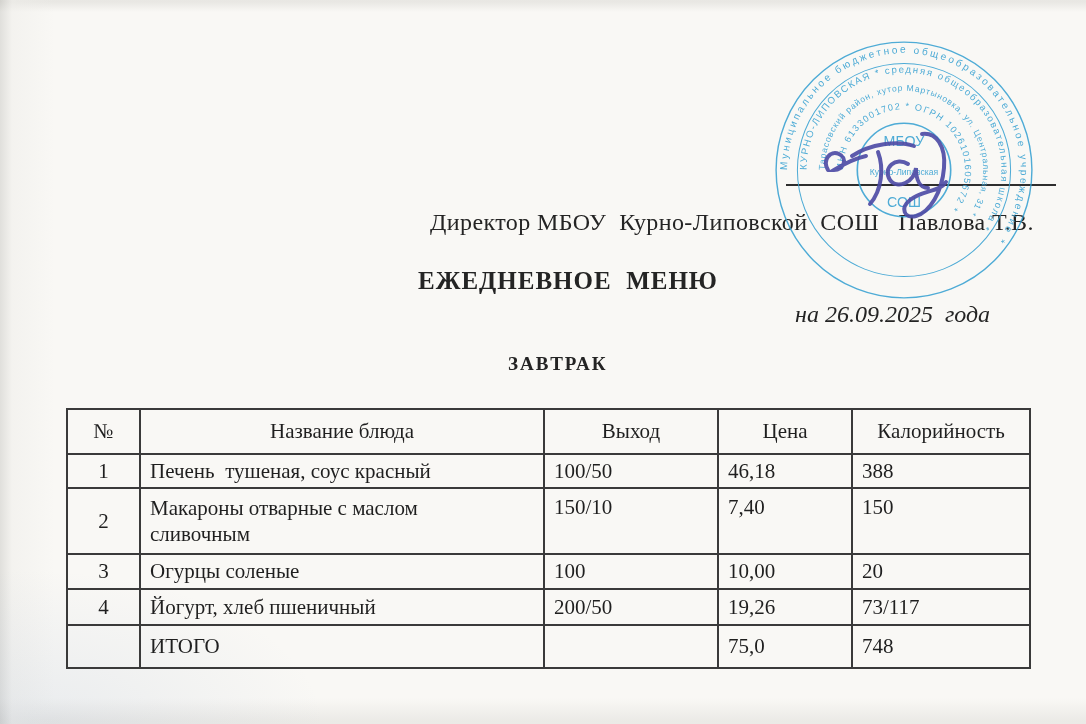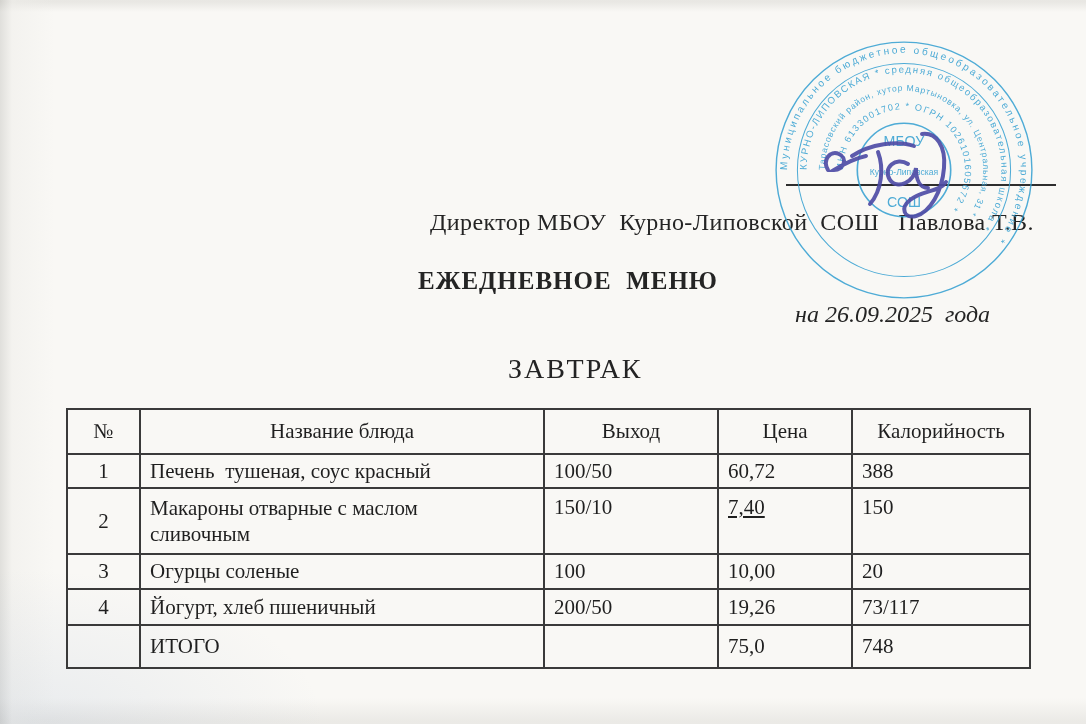--- a/index.html
+++ b/index.html
@@ -15,21 +15,21 @@
       linear-gradient(180deg, rgba(190,188,182,0.28) 0 2px, rgba(240,239,235,0) 12px),
       linear-gradient(0deg, rgba(180,178,172,0.20) 0 3px, rgba(245,244,240,0) 26px),
       #f9f8f5;
   }
   .abs{position:absolute;white-space:pre;}
   .t-approve{left:618px;top:151px;font-size:24px;letter-spacing:1px;}
   .sig-line{position:absolute;left:786px;top:184px;width:270px;border-top:2px solid #2e2e2e;}
   .t-director{left:430px;top:209px;font-size:24px;letter-spacing:0.4px;}
   .t-title{left:418px;top:267px;font-size:25px;font-weight:bold;letter-spacing:1px;}
   .t-date{left:795px;top:301px;font-size:24px;font-style:italic;}
-  .t-meal{left:508px;top:353px;font-size:28px;font-weight:normal;letter-spacing:2px;}
+  .t-meal{left:508px;top:353px;font-size:19px;font-weight:bold;letter-spacing:2px;}
 
   .stamp{position:absolute;left:770px;top:36px;width:268px;height:268px;opacity:0.88;}
   .stamp text{font-family:"Liberation Sans","DejaVu Sans",sans-serif;fill:#37a1d2;}
   .stamp circle{fill:none;stroke:#37a1d2;}
   .signature{position:absolute;left:820px;top:112px;width:152px;height:118px;}
   .signature path{fill:none;stroke:#4e4ca5;stroke-width:4;stroke-linecap:round;opacity:0.92;}
 
   table.menu{
     position:absolute;left:66px;top:408px;
     border-collapse:collapse;table-layout:fixed;
@@ -109,28 +109,28 @@
         <th>Выход</th>
         <th>Цена</th>
         <th>Калорийность</th>
       </tr>
     </thead>
     <tbody>
       <tr class="h-r1">
         <td class="num">1</td>
         <td class="cell"><div class="wrap">Печень  тушеная, соус красный</div></td>
         <td class="cell">100/50</td>
-        <td class="cell">60,72</td>
+        <td class="cell">46,18</td>
         <td class="cell">388</td>
       </tr>
       <tr class="h-r2">
         <td class="num">2</td>
         <td class="cell"><div class="wrap">Макароны отварные с маслом сливочным</div></td>
         <td class="cell" style="vertical-align:top;padding-top:6px;">150/10</td>
-        <td class="cell" style="vertical-align:top;padding-top:6px;text-decoration:underline;">7,40</td>
+        <td class="cell" style="vertical-align:top;padding-top:6px;">7,40</td>
         <td class="cell" style="vertical-align:top;padding-top:6px;">150</td>
       </tr>
       <tr class="h-r3">
         <td class="num">3</td>
         <td class="cell"><div class="wrap">Огурцы соленые</div></td>
         <td class="cell">100</td>
         <td class="cell">10,00</td>
         <td class="cell">20</td>
       </tr>
       <tr class="h-r4">

